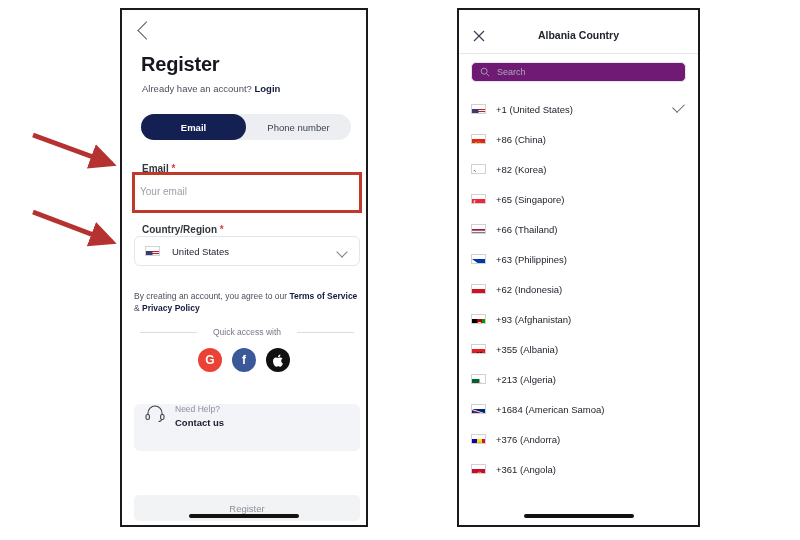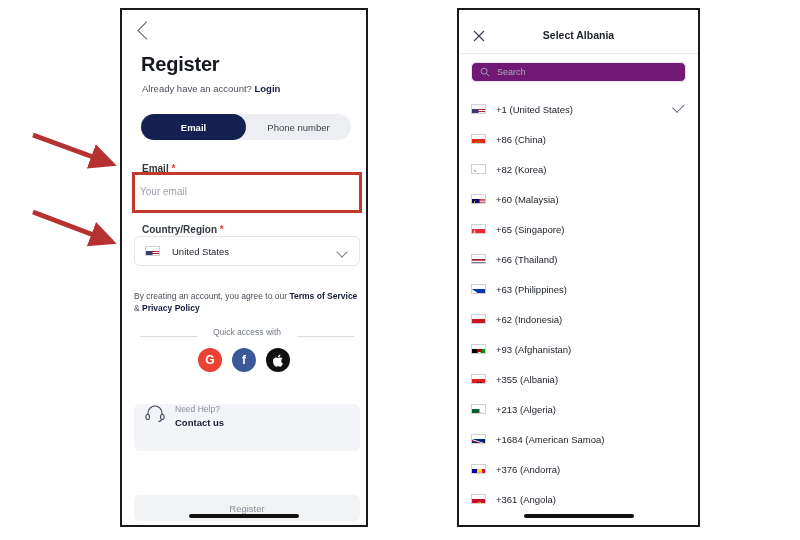--- a/index.html
+++ b/index.html
@@ -168,21 +168,21 @@
     color: #4a4f59;
   }
   .terms b { color: #151b3d; font-weight: bold; }
 
   .qa-row {
     position: absolute;
     left: 18px;
     top: 317px;
     width: 214px;
     display: flex;
-    align-items: flex-end;
+    align-items: center;
     gap: 16px;
   }
   .qa-line { flex: 1; height: 1px; background: #d9dce2; }
   .qa-text { font-size: 8.5px; color: #737984; white-space: nowrap; }
 
   .socials {
     position: absolute;
     left: 0;
     right: 0;
     top: 338px;
@@ -411,21 +411,21 @@
     </div>
   </div>
 
   <div class="phone" id="phone-right">
     <div class="screen">
 
       <svg class="close-x" viewBox="0 0 12 12">
         <path d="M1 1 L11 11 M11 1 L1 11" stroke="#3b4151" stroke-width="1.2" fill="none"></path>
       </svg>
 
-      <div class="sel-title">Select Albania</div>
+      <div class="sel-title">Albania Country</div>
       <div class="header-divider"></div>
 
       <div class="search-box">
         <span class="search-ico">
           <svg width="10" height="10" viewBox="0 0 12 12" fill="none" stroke="#9ba0aa" stroke-width="1.2">
             <circle cx="5" cy="5" r="3.6"></circle>
               <path d="M7.8 7.8 L11 11"></path>
           </svg>
         </span>
         <span class="search-ph">Search</span>
@@ -466,38 +466,20 @@
                 <g fill="#000">
                   <rect x="1.6" y="1.6" width="2.4" height="0.45" transform="rotate(33 2.8 1.8)"></rect>
                   <rect x="11" y="7.9" width="2.4" height="0.45" transform="rotate(33 12.2 8.1)"></rect>
                 </g>
               </svg></span>
             <span class="c-label">+82 (Korea)</span>
           </div>
           <div class="c-row">
             <span class="flag"><svg width="15" height="10" viewBox="0 0 15 10">
                 <rect width="15" height="10" fill="#fff"></rect>
-                <g fill="#cc0001">
-                  <rect y="0" width="15" height="0.72"></rect>
-                  <rect y="1.44" width="15" height="0.72"></rect>
-                  <rect y="2.88" width="15" height="0.72"></rect>
-                  <rect y="4.32" width="15" height="0.72"></rect>
-                  <rect y="5.76" width="15" height="0.72"></rect>
-                  <rect y="7.2" width="15" height="0.72"></rect>
-                  <rect y="8.64" width="15" height="0.72"></rect>
-                </g>
-                <rect width="7.5" height="5.8" fill="#010066"></rect>
-                <circle cx="3.3" cy="2.9" r="1.5" fill="#ffcc00"></circle>
-                <circle cx="3.9" cy="2.9" r="1.25" fill="#010066"></circle>
-              </svg></span>
-            <span class="c-label">+60 (Malaysia)</span>
-          </div>
-          <div class="c-row">
-            <span class="flag"><svg width="15" height="10" viewBox="0 0 15 10">
-                <rect width="15" height="10" fill="#fff"></rect>
                 <rect width="15" height="5" fill="#ed2939"></rect>
                 <circle cx="3.2" cy="2.5" r="1.5" fill="#fff"></circle>
                 <circle cx="4.1" cy="2.5" r="1.5" fill="#ed2939"></circle>
               </svg></span>
             <span class="c-label">+65 (Singapore)</span>
           </div>
           <div class="c-row">
             <span class="flag"><svg width="15" height="10" viewBox="0 0 15 10">
                 <rect width="15" height="10" fill="#a51931"></rect>
                 <rect y="1.7" width="15" height="6.6" fill="#f4f5f8"></rect>

